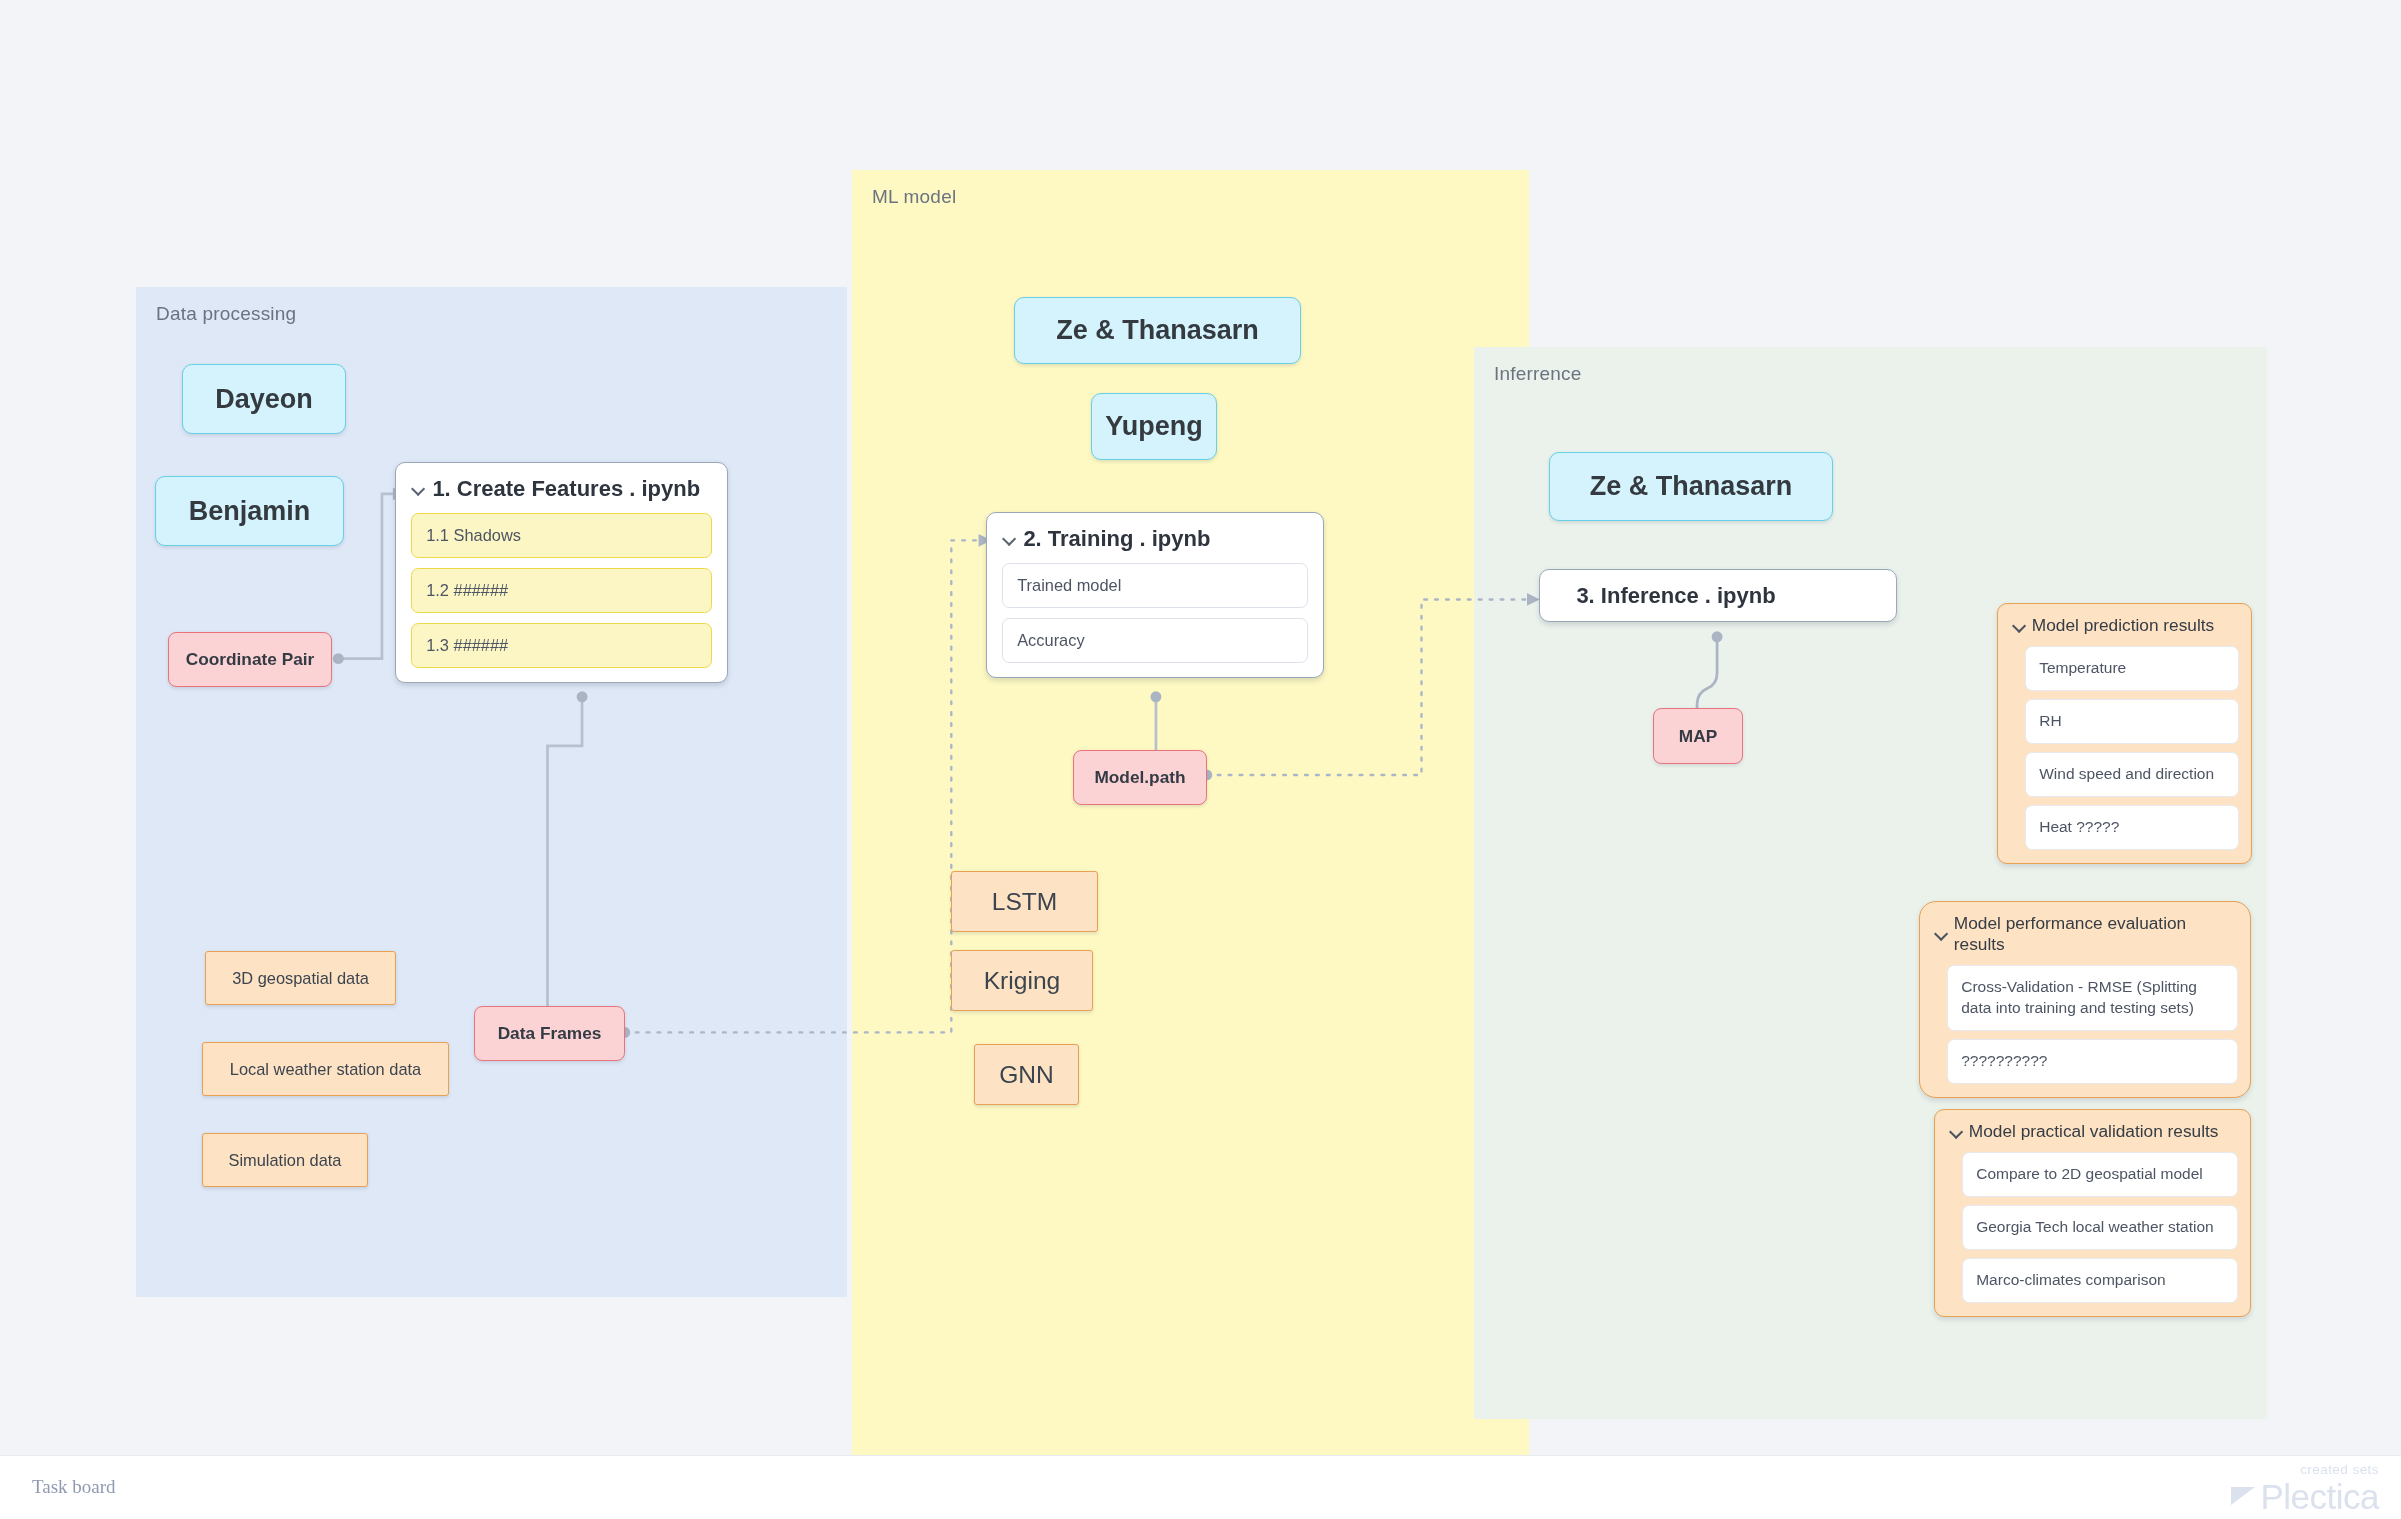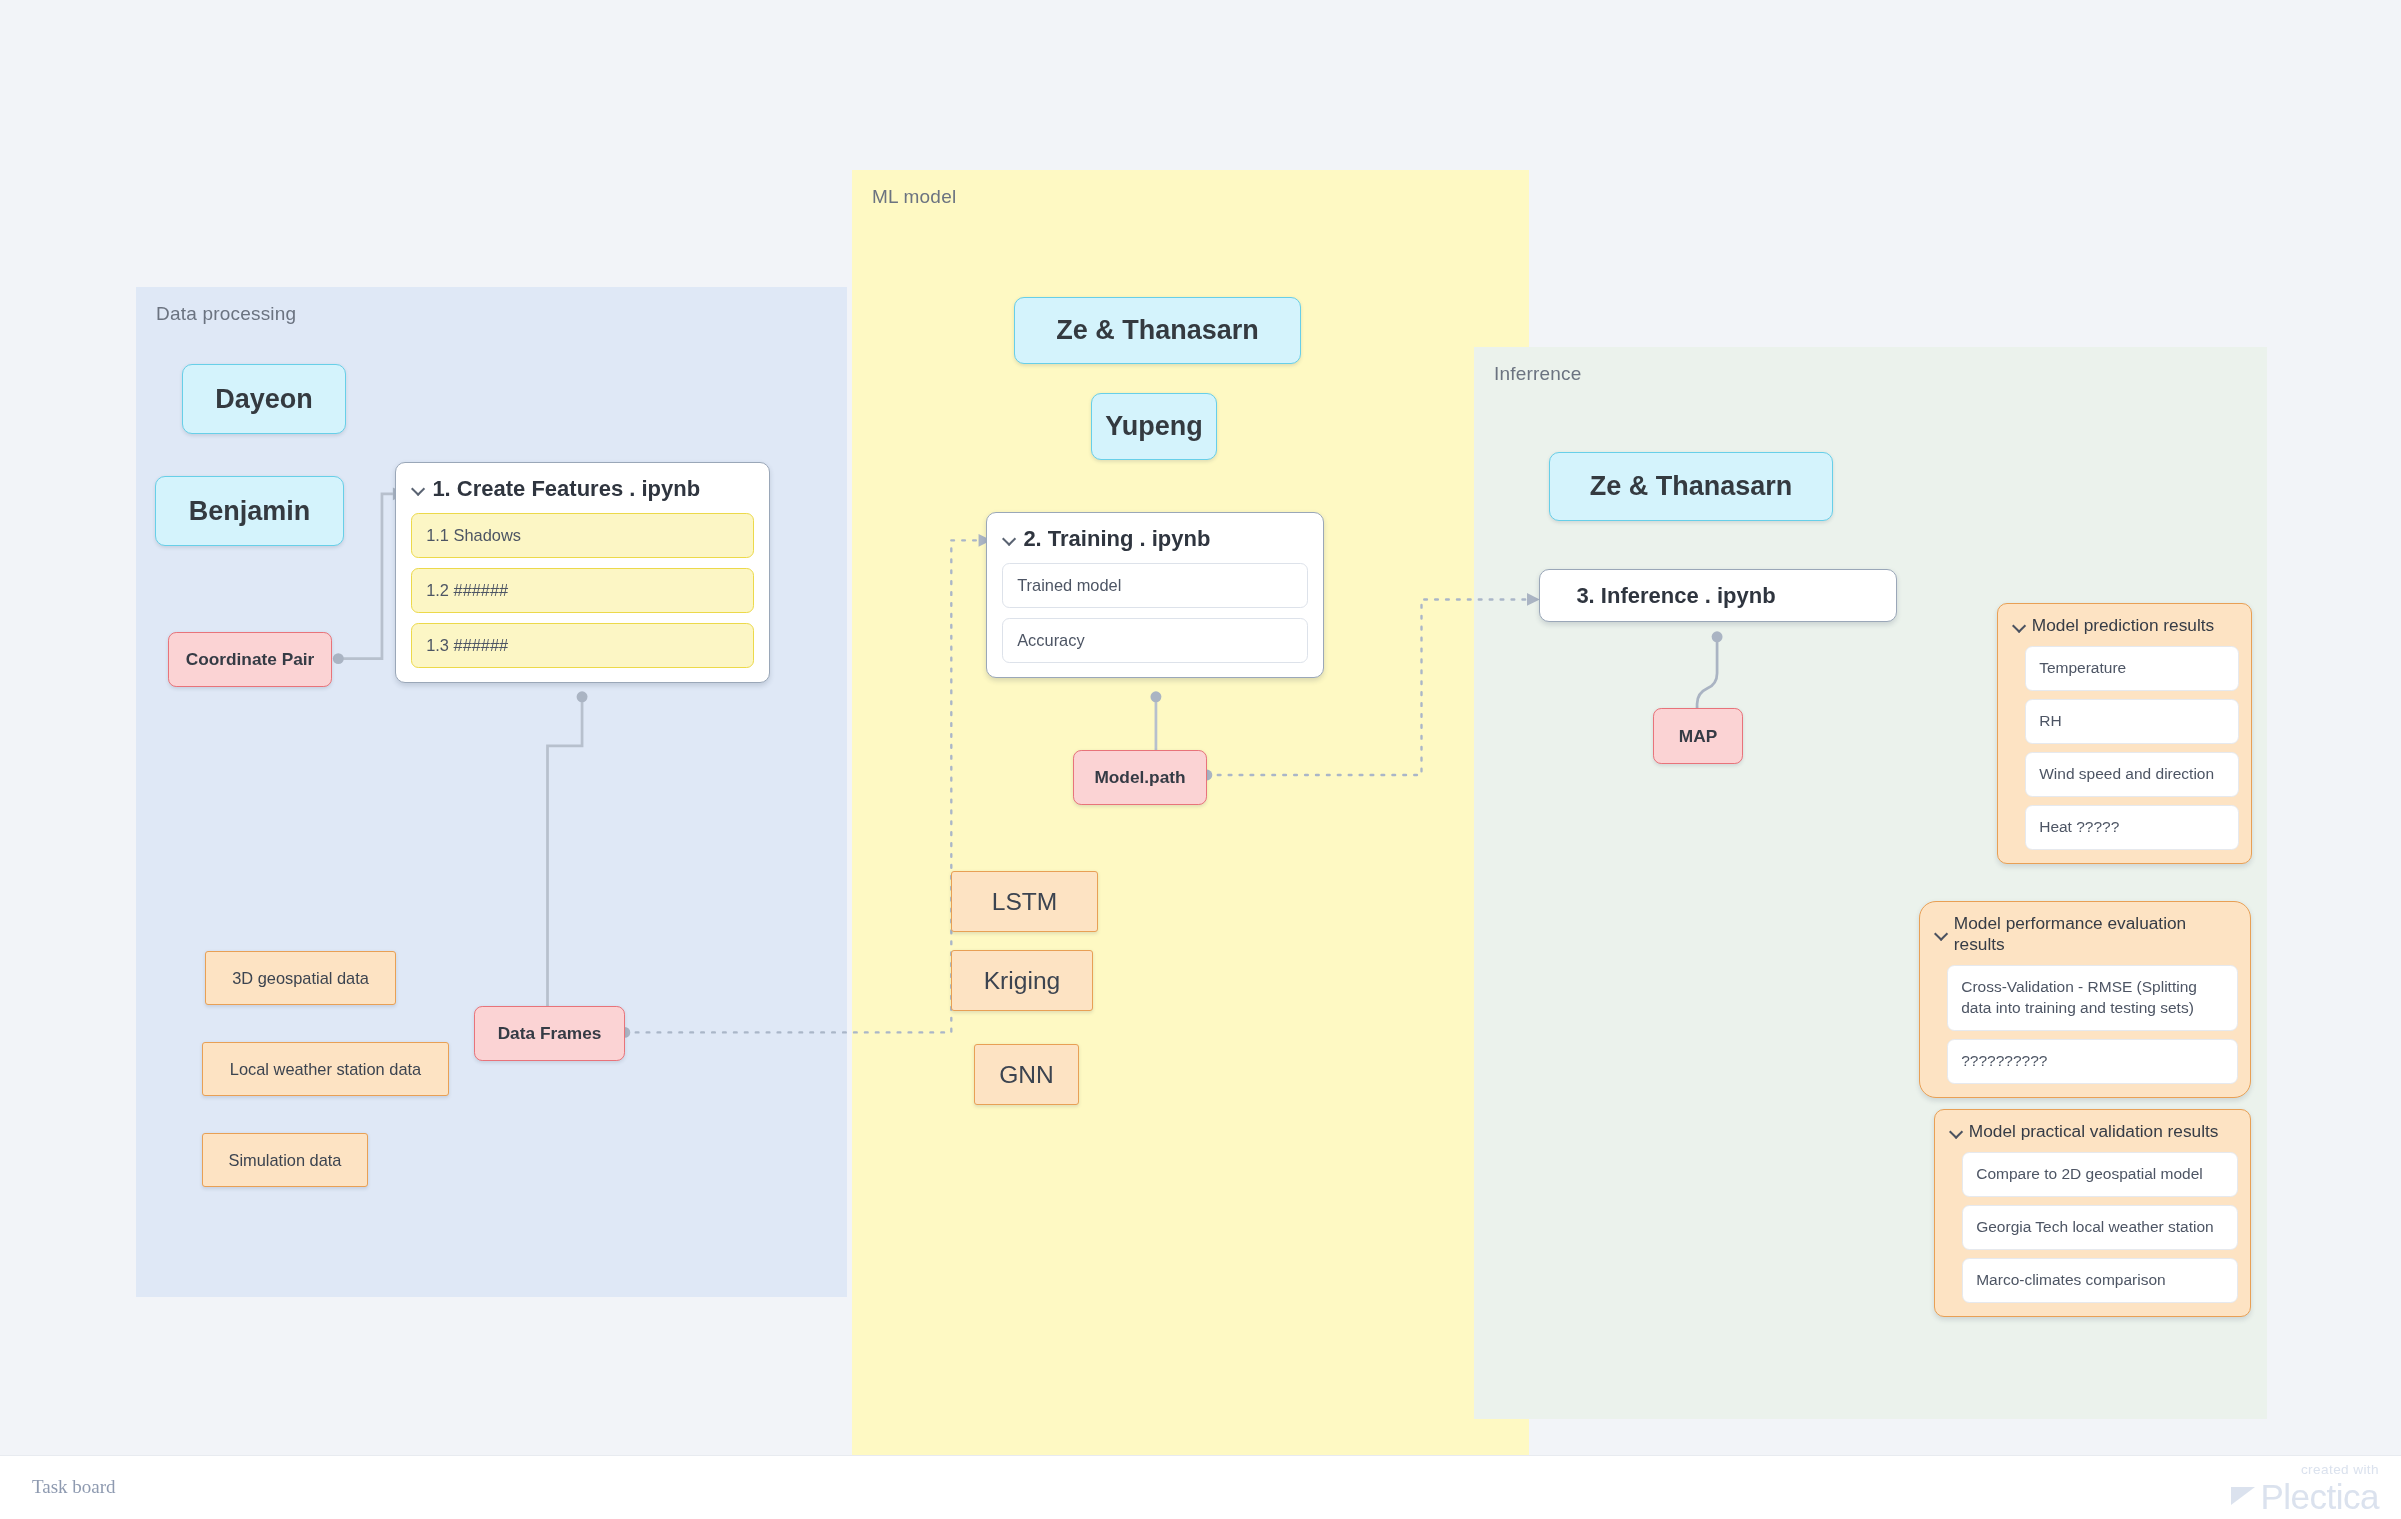--- a/index.html
+++ b/index.html
@@ -195,21 +195,21 @@
 
 
   <div class="node card-blue" style="left:155px; top:476px; width:189px; height:70px;">
     <span class="lbl" style="font-size:27px;">Benjamin</span>
   </div>
 
   <div class="node card-red" style="left:168px; top:632px; width:164px; height:55px;">
     <span class="lbl">Coordinate Pair</span>
   </div>
 
-  <div class="nb" style="left:395px; top:462px; width:375px;">
+  <div class="nb" style="left:395px; top:462px; width:333px;">
     <div class="nb-head">
       <span class="chev"></span>
       <span>1. Create Features . ipynb</span>
     </div>
     <div class="nb-row yellow">1.1 Shadows</div>
     <div class="nb-row yellow">1.2 ######</div>
     <div class="nb-row yellow">1.3 ######</div>
   </div>
 
   <div class="node card-orange" style="left:205px; top:951px; width:191px; height:54px;">
@@ -297,21 +297,21 @@
       <span>Model practical validation results</span>
     </div>
     <div class="grp-row indent">Compare to 2D geospatial model</div>
     <div class="grp-row indent">Georgia Tech local weather station</div>
     <div class="grp-row indent">Marco-climates comparison</div>
   </div>
 
   <div id="footer-bar">
     <div id="task-board-label">Task board</div>
     <div id="plectica">
-      <span class="cw">created with</span>
+      <span class="cw">created sets</span>
       <span class="brand">
         <span class="mark"></span>
         <span>Plectica</span>
       </span>
     </div>
   </div>
 
 </div>
 
 

